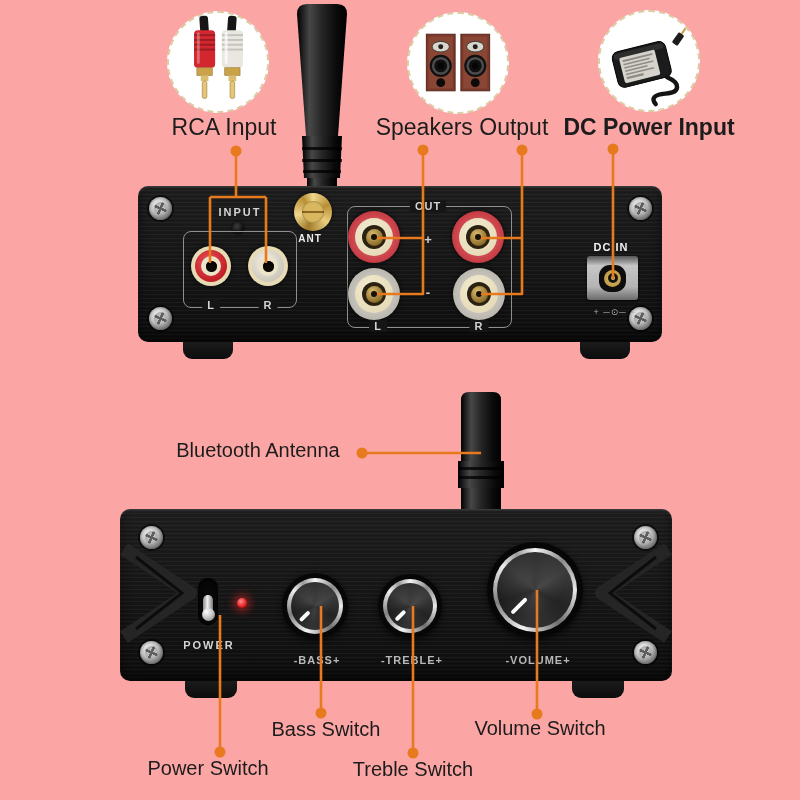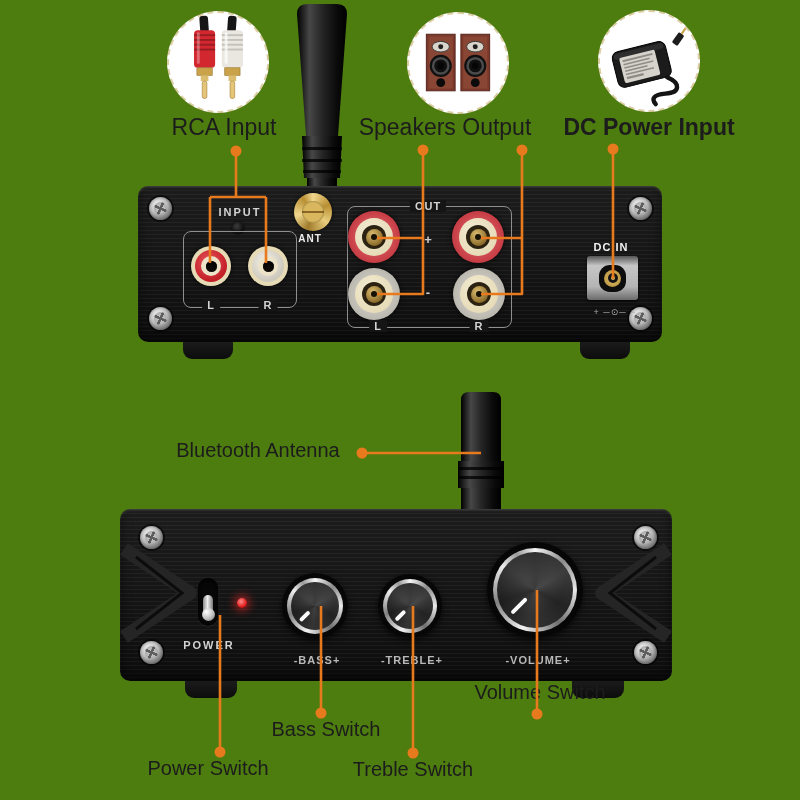--- a/index.html
+++ b/index.html
@@ -1,16 +1,16 @@
 <!DOCTYPE html>
 <html><head>
 <meta charset="utf-8">
 <style>
   html,body{margin:0;padding:0;background:#fff;}
-  .stage{position:relative;width:800px;height:800px;background:#4d7c0f;overflow:hidden;
+  .stage{position:relative;width:800px;height:800px;background:#fca5a5;overflow:hidden;
          font-family:"Liberation Sans","DejaVu Sans",sans-serif;}
 
   
   .callout-circle{position:absolute;width:102px;height:102px;box-sizing:border-box;
     border:2px dashed #dccfa6;border-radius:50%;background:#fff;
     display:flex;align-items:center;justify-content:center;}
   .callout-label{position:absolute;transform:translateX(-50%);white-space:nowrap;
     font-size:23px;color:#1c1c1c;}
   .callout-label.big{font-size:20px;}
 
@@ -159,21 +159,21 @@
         <rect x="54.5" y="21.5" width="25" height="54" fill="#8a4634"></rect>
         <ellipse cx="67" cy="32" rx="9" ry="5.5" fill="#d9d5cc" stroke="#3a3a3a" stroke-width="1"></ellipse>
         <circle cx="67" cy="32" r="2.6" fill="#1e1e1e"></circle>
         <circle cx="67" cy="52" r="11.5" fill="#101010"></circle>
         <circle cx="67" cy="52" r="8" fill="none" stroke="#4c4c4c" stroke-width="2.5"></circle>
         <circle cx="67" cy="52" r="3.4" fill="#060606"></circle>
         <circle cx="67" cy="69.5" r="4.6" fill="#0b0b0b"></circle>
       </g>
     </svg>
   </div>
-  <div class="callout-label" style="left:445px;top:114px;">Speakers Output</div>
+  <div class="callout-label" style="left:462px;top:114px;">Speakers Output</div>
 
   <div class="callout-circle" style="left:598px;top:10px;">
     <svg width="94" height="94" viewBox="0 0 98 98">
       <g transform="rotate(-14 48 52)">
         <rect x="13" y="32" width="57" height="38" rx="7" fill="#1b1b1b" stroke="#000" stroke-width="1"></rect>
         <rect x="15" y="34" width="53" height="6" rx="3" fill="#2e2e2e"></rect>
         <rect x="20" y="39" width="38" height="27" rx="2" fill="#d6d3cd"></rect>
         <g fill="#8e8c85">
           <rect x="23" y="42" width="32" height="2"></rect>
           <rect x="23" y="46" width="28" height="1.6"></rect>
@@ -361,21 +361,21 @@
             </div>
         </div>
       </div>
     </div>
     <div class="panel-tag" style="left:418px;top:145px;letter-spacing:1px;color:#b8b8b8;">-VOLUME+</div>
   </div>
 
   <div class="callout-label big" style="left:208px;top:757px;">Power Switch</div>
   <div class="callout-label big" style="left:326px;top:718px;">Bass Switch</div>
   <div class="callout-label big" style="left:413px;top:758px;">Treble Switch</div>
-  <div class="callout-label big" style="left:540px;top:681px;text-align:right;">Volume Switch</div>
+  <div class="callout-label big" style="left:540px;top:717px;text-align:right;">Volume Switch</div>
 
   <svg class="lines-overlay" width="800" height="800" viewBox="0 0 800 800">
     <g fill="none" stroke="#e87a1e" stroke-width="2.6" stroke-linejoin="round">
 
       <path d="M236 152 V197 M210 197 H266 M210 197 V263 M266 197 V263"></path>
 
       <path d="M423 150 V294 H377 M423 238 H377"></path>
 
       <path d="M522 150 V294 H481 M522 238 H481"></path>
 

